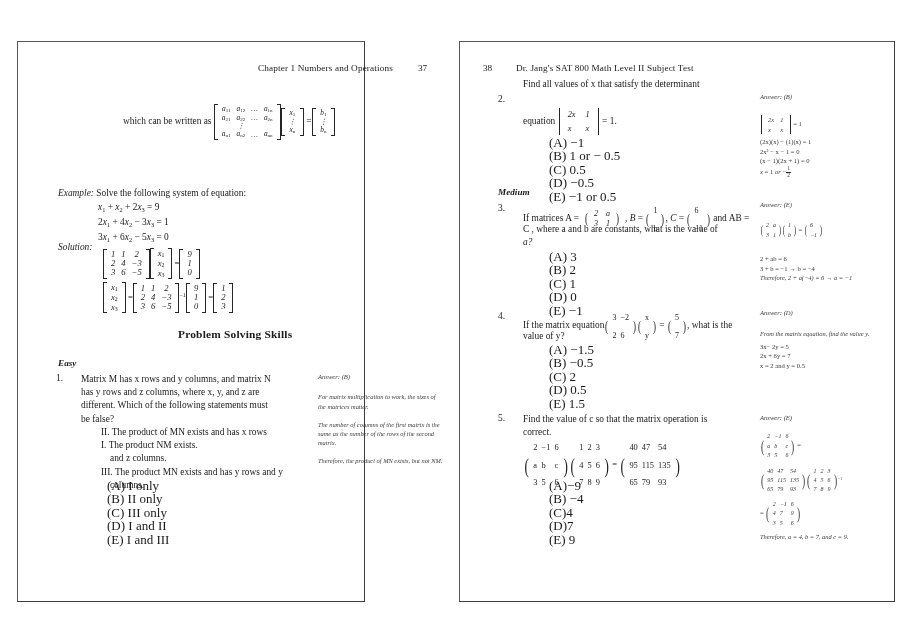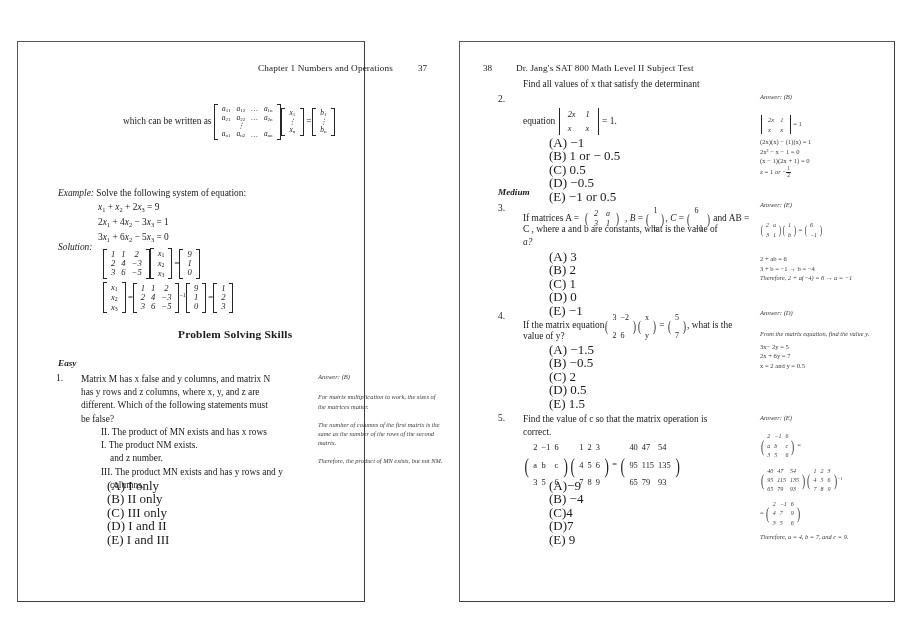--- a/index.html
+++ b/index.html
@@ -360,30 +360,30 @@
         </span>
       </div>
 
       <div class="t section-head" style="left:160px; top:286px;">Problem Solving Skills</div>
 
       <div class="t level-head" style="left:40px; top:316px;">Easy</div>
 
       <div class="t q-num" style="left:38px; top:331px;">1.</div>
 
       <div class="blk body-text" style="left:63px; top:331px; width:228px;">
-        <div>Matrix M has x false and y columns, and matrix N</div>
+        <div>Matrix M has x rows and y columns, and matrix N</div>
         <div>has y rows and z columns, where x, y, and z are</div>
         <div>different. Which of the following statements must</div>
         <div>be false?</div>
       </div>
 
       <div class="blk body-text" style="left:83px; top:384px; width:215px;">
         <div>II. The product of MN exists and has x rows</div>
         <div>I. The product NM exists.</div>
-        <div style="padding-left:9px;">and z number.</div>
+        <div style="padding-left:9px;">and z columns.</div>
         <div>III. The product MN exists and has y rows and y</div>
         <div style="padding-left:9px;">columns.</div>
       </div>
 
       <div class="blk choices" style="left:89px; top:437px;">
         <div>(A)  I only</div>
         <div>(B)  II only</div>
         <div>(C)  III only</div>
         <div>(D)  I and II</div>
         <div>(E)  I and III</div>

